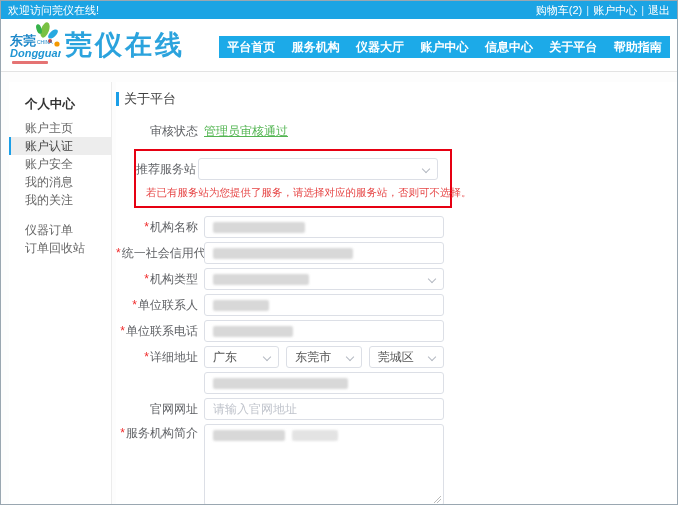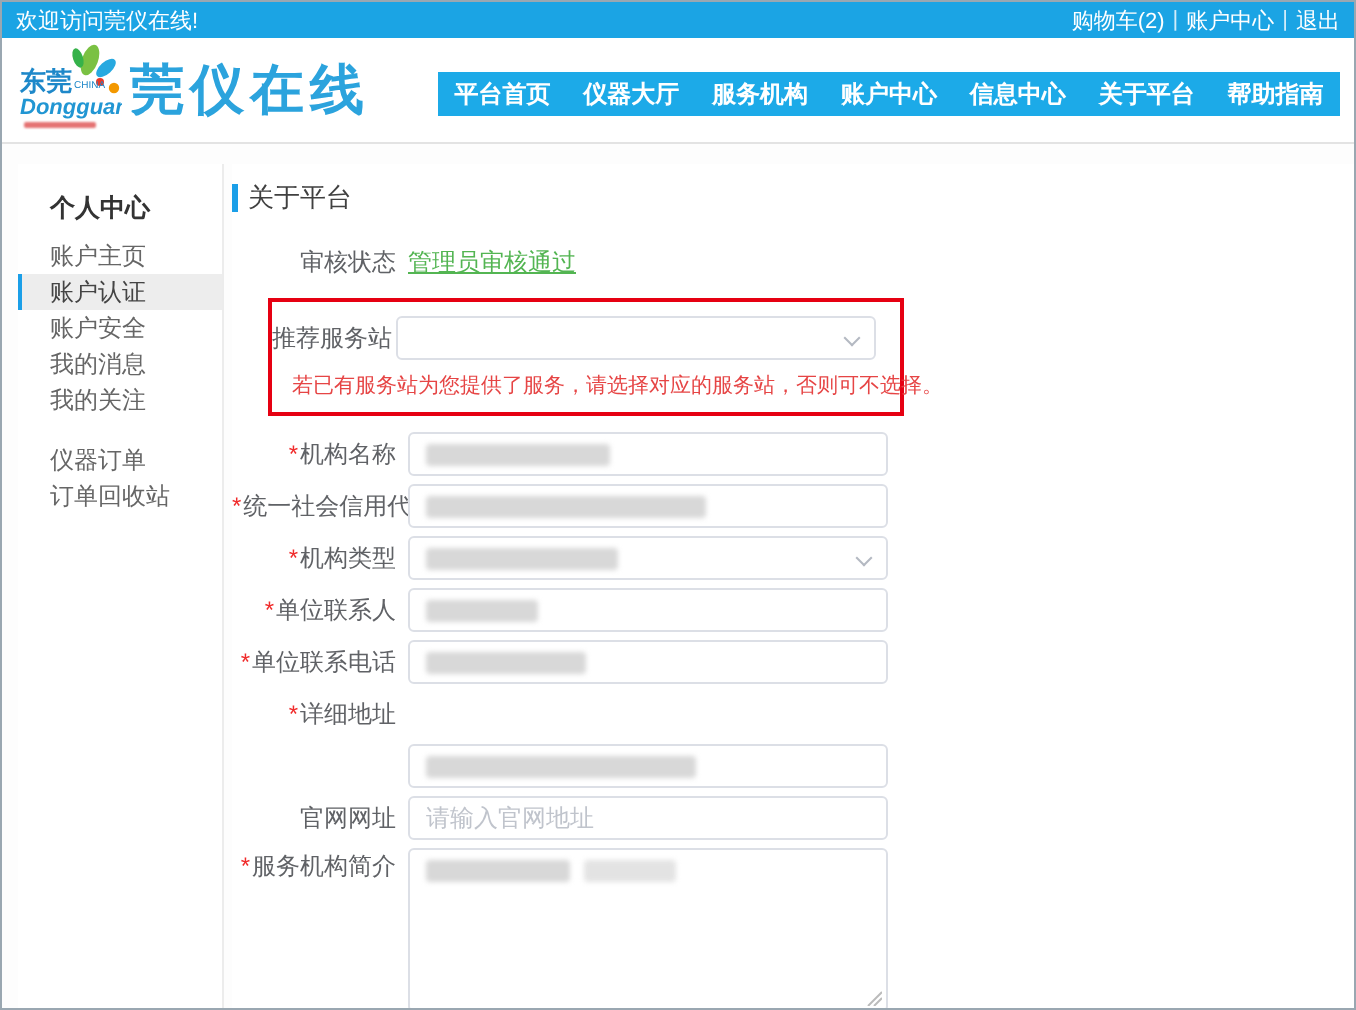--- a/index.html
+++ b/index.html
@@ -128,22 +128,22 @@
         <circle cx="41" cy="19" r="2" fill="#e83828"></circle>
         <text x="1" y="23" font-size="13" font-weight="bold" fill="#1e88c9">东莞</text>
         <text x="28" y="22" font-size="5" fill="#1e88c9">CHINA</text>
         <text x="1" y="35" font-size="11" font-weight="bold" font-style="italic" fill="#2196d3">Dongguan</text>
         <rect class="emblem-tagline" x="3" y="39" width="36" height="3" rx="1" fill="#e57373"></rect>
       </svg>
       <span class="site-name">莞仪在线</span>
     </div>
     <nav class="nav">
       <span class="nav-item">平台首页</span>
+      <span class="nav-item">服务机构</span>
       <span class="nav-item">仪器大厅</span>
-      <span class="nav-item">服务机构</span>
       <span class="nav-item">账户中心</span>
       <span class="nav-item">信息中心</span>
       <span class="nav-item">关于平台</span>
       <span class="nav-item">帮助指南</span>
     </nav>
   </div>
 
   <div class="content">
 
     <aside class="sidebar">
@@ -224,20 +224,34 @@
           <span class="lbl"><span class="req">*</span><span>单位联系电话</span></span>
           <div class="ctrl">
             <div class="box">
               <span class="redacted" style="width:80px;"></span>
             </div>
           </div>
         </div>
 
         <div class="row">
           <span class="lbl"><span class="req">*</span><span>详细地址</span></span>
+          <div class="addr-selects">
+            <div class="box selectbox">
+              <span>广东</span>
+              <span class="chev"></span>
+            </div>
+            <div class="box selectbox">
+              <span>东莞市</span>
+              <span class="chev"></span>
+            </div>
+            <div class="box selectbox">
+              <span>莞城区</span>
+              <span class="chev"></span>
+            </div>
+          </div>
         </div>
 
         <div class="row">
           <span class="lbl"></span>
           <div class="ctrl">
             <div class="box">
               <span class="redacted" style="width:135px;"></span>
             </div>
           </div>
         </div>

